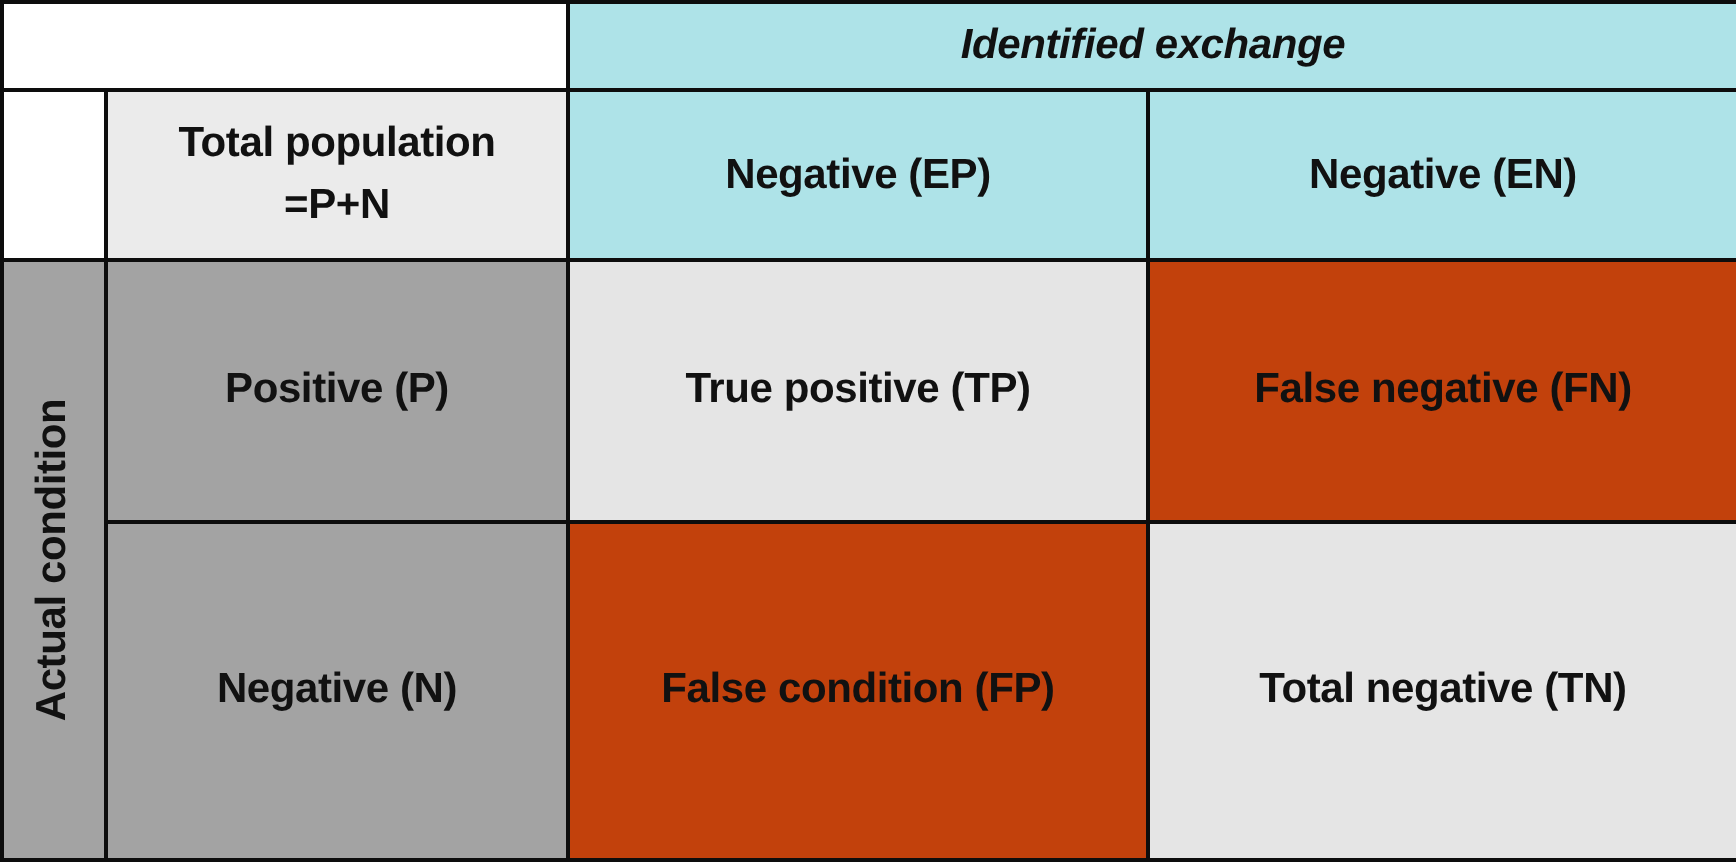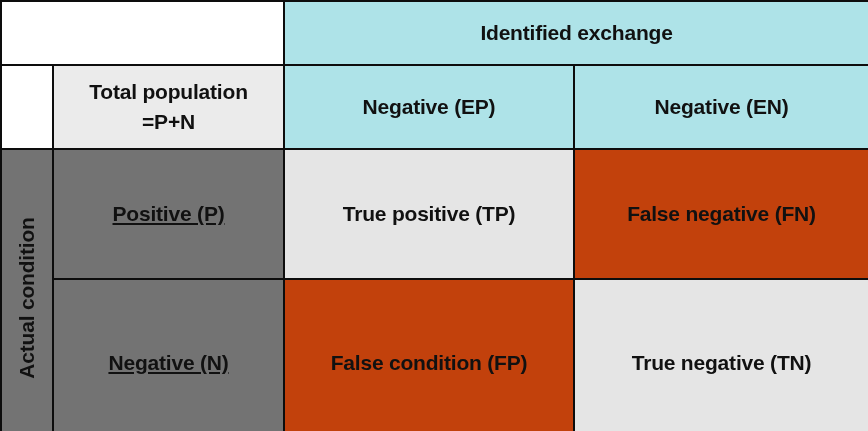--- a/index.html
+++ b/index.html
@@ -24,25 +24,25 @@
     vertical-align: middle;
     padding: 0;
     overflow: hidden;
   }
   td.empty {
     border: none;
     background: #ffffff;
   }
   td.cyan   { background: #aee3e8; }
   td.gray   { background: #ebebeb; }
-  td.yellow { background: #737373; text-decoration: underline; }
+  td.yellow { background: #a3a3a3; }
   td.green  { background: #e5e5e5; }
   td.purple { background: #c2410c; }
 
-  tr.r1 { height: 64px; }
+  tr.r1 { height: 44px; font-style: italic; }
   tr.r2 { height: 84px; }
   tr.r3 { height: 130px; }
   tr.r4 { height: 168px; }
 
   td.side-cell { position: relative; }
   .vwrap {
     position: absolute;
     inset: 0;
     display: flex;
     align-items: center;
@@ -84,16 +84,16 @@
           <span class="vtext">Actual condition</span>
         </div>
       </td>
       <td class="yellow">Positive (P)</td>
       <td class="green">True positive (TP)</td>
       <td class="purple">False negative (FN)</td>
     </tr>
     <tr class="r4">
       <td class="yellow">Negative (N)</td>
       <td class="purple">False condition (FP)</td>
-      <td class="green">True negative (TN)</td>
+      <td class="green">Total negative (TN)</td>
     </tr>
   </tbody>
 </table>
 
 </body></html>

